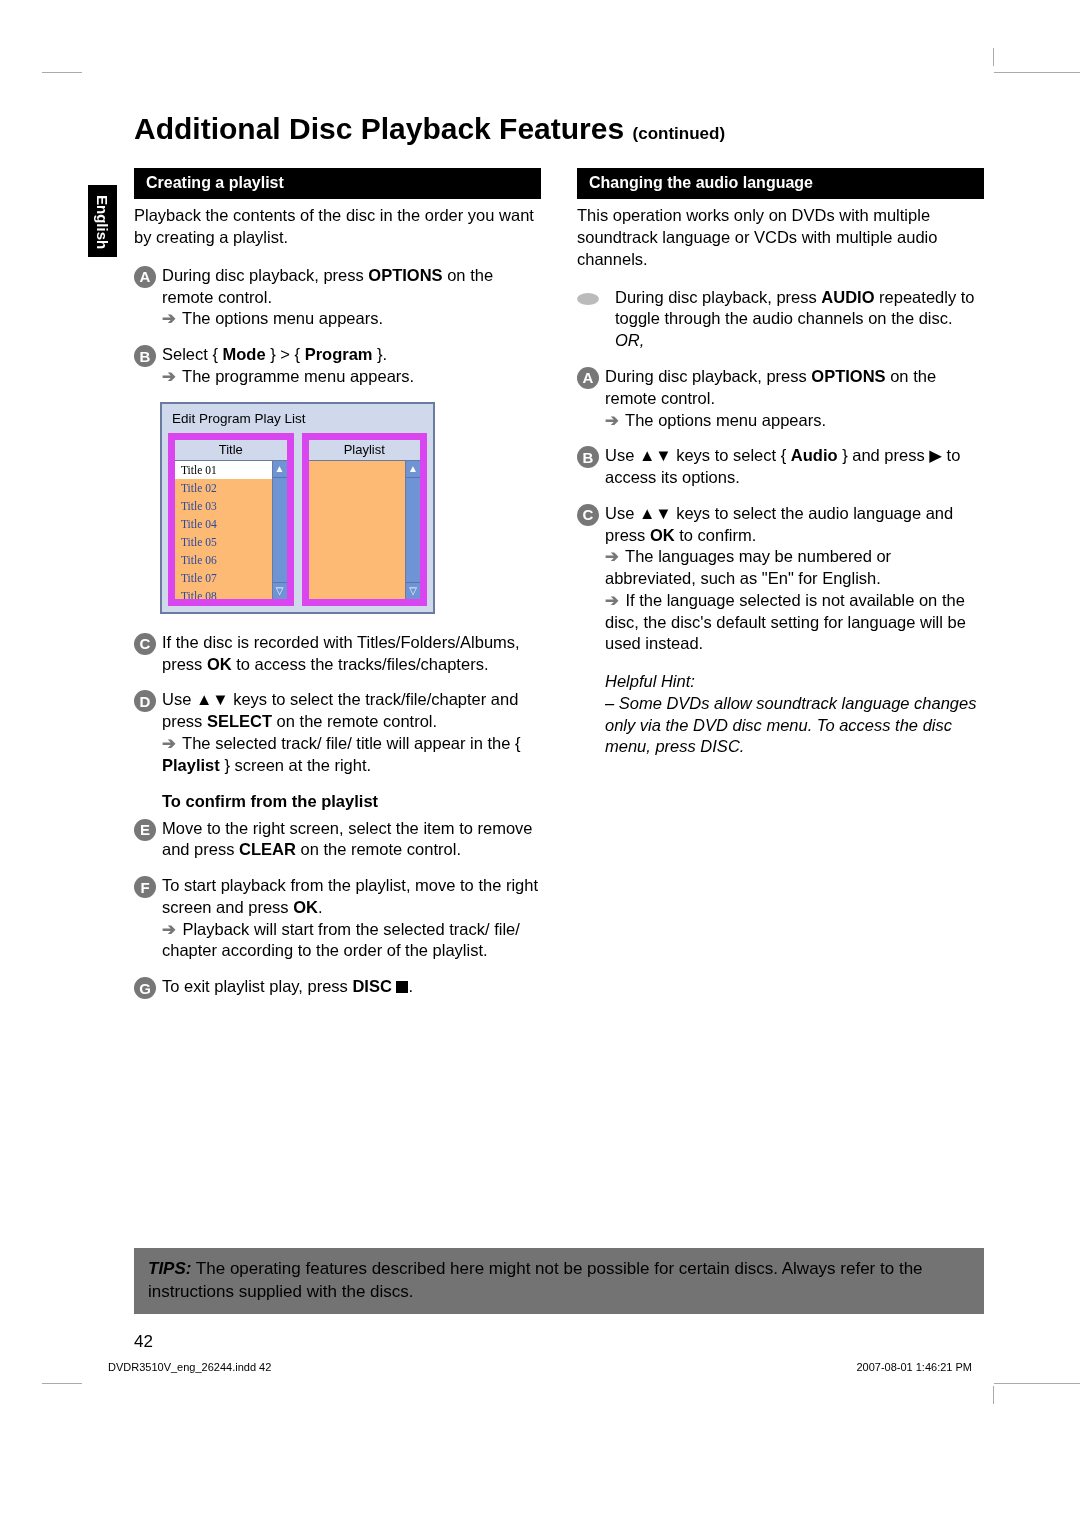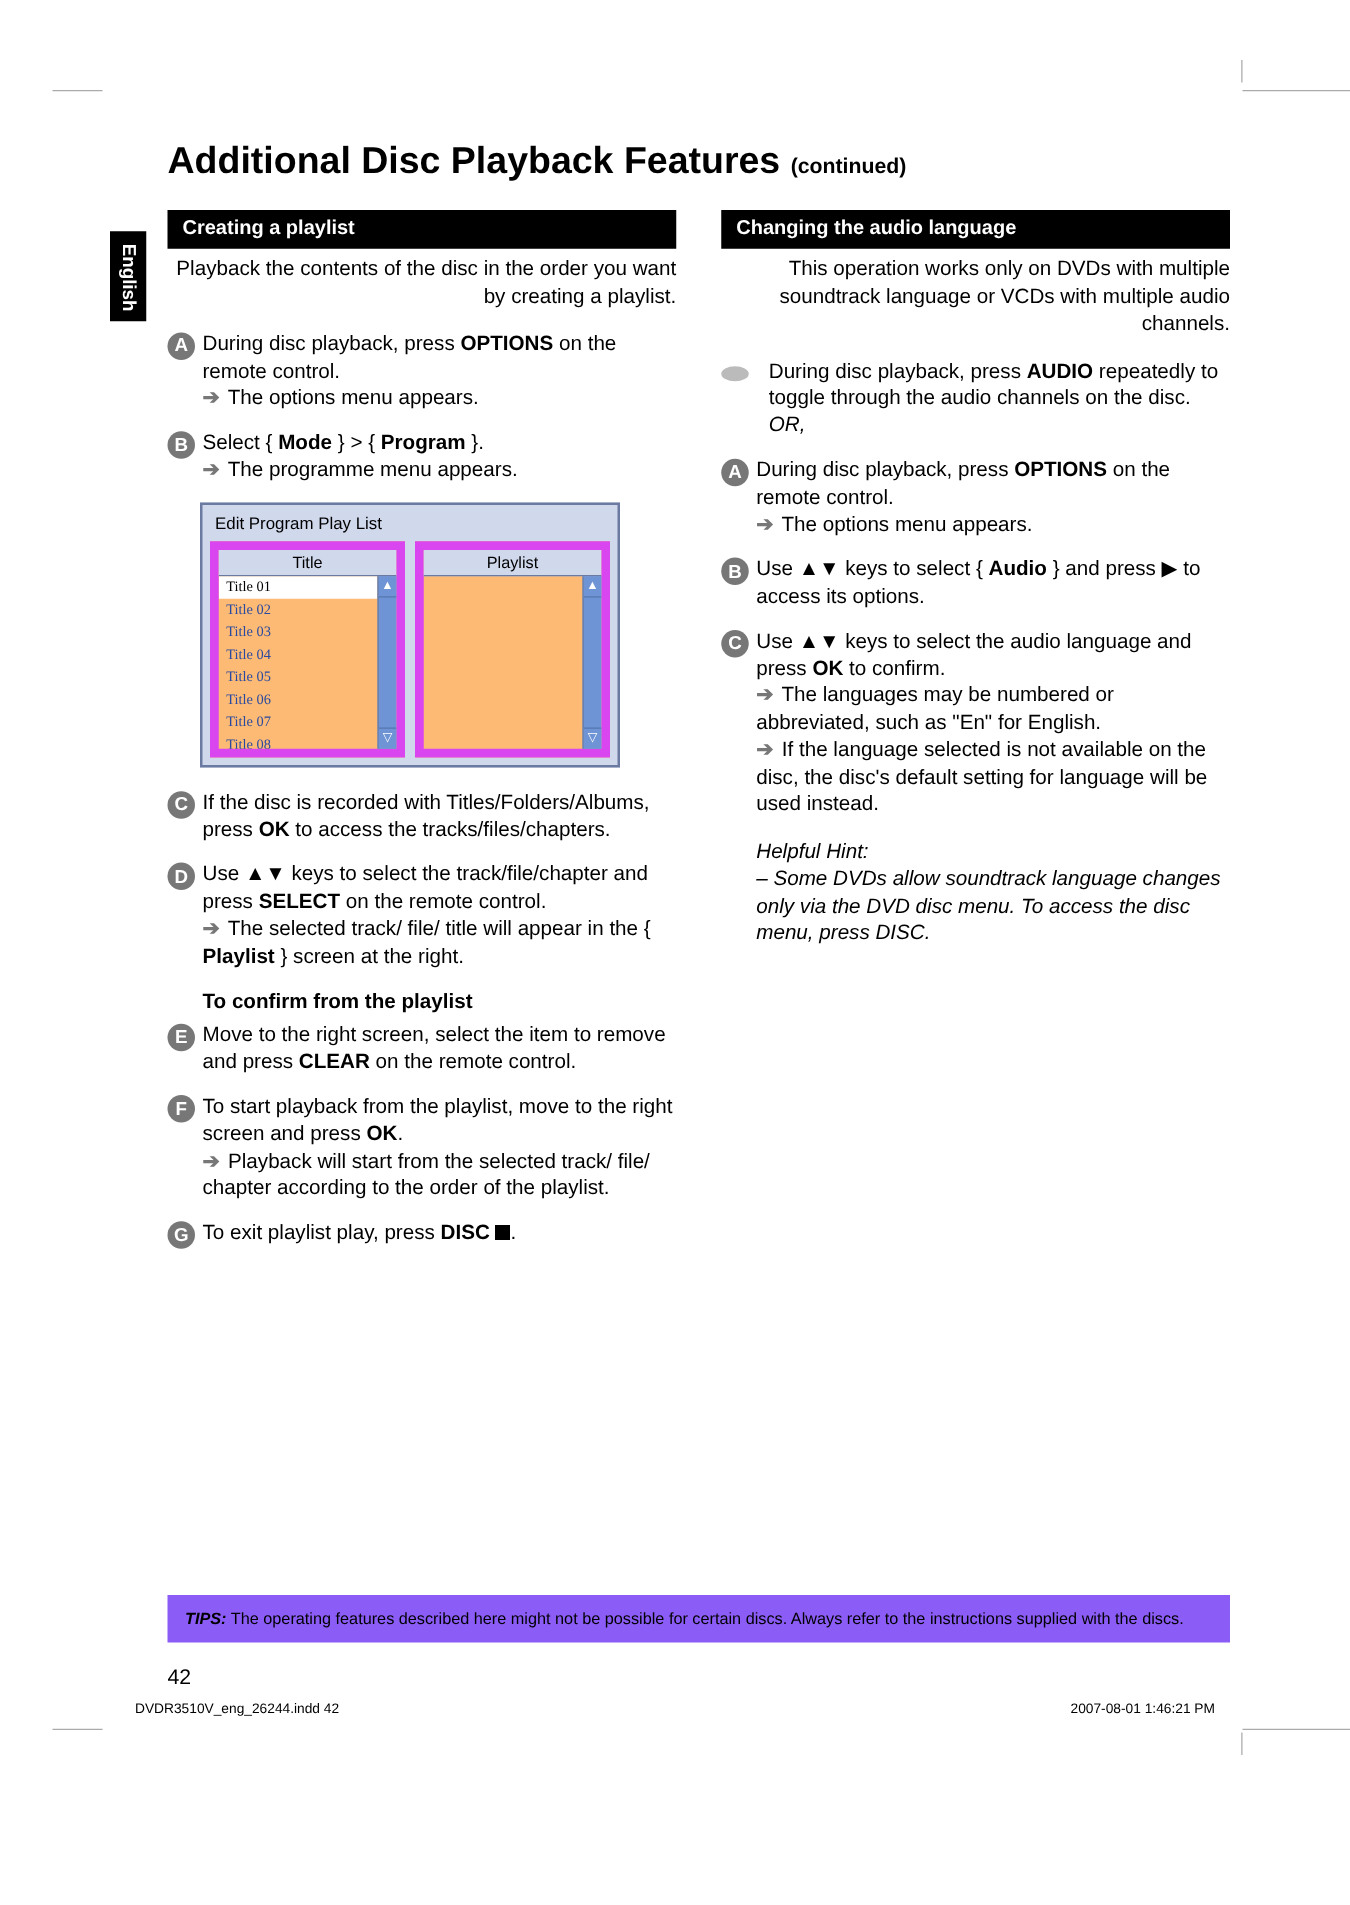--- a/index.html
+++ b/index.html
@@ -85,21 +85,20 @@
     color: #fff;
     font-weight: bold;
     padding: 4px 0 5px 12px;
     margin: 0 0 6px 0;
     font-size: 16px;
   }
   p.block {
     margin: 0 0 16px 0;
     font-size: 16.5px;
     line-height: 1.32;
-    text-align: right;
   }
   .step {
     display: flex;
     align-items: flex-start;
     margin: 0 0 14px 0;
   }
   .step-num {
     flex: 0 0 22px;
     width: 22px; height: 22px;
     border-radius: 50%;
@@ -150,21 +149,21 @@
     line-height: 1.32;
     margin-top: 16px;
   }
   
   .figure-wrap {
     margin: 6px 0 18px 26px;
   }
   .program-box {
     border: 2px solid #6b7aa0;
     background: #d0d8ec;
-    width: 336px;
+    width: 275px;
     font-size: 13px;
     font-family: Arial, sans-serif;
     padding: 6px;
     box-sizing: border-box;
     position: relative;
   }
   .program-title {
     color: #000;
     margin: 0 0 4px 4px;
     font-size: 13.5px;
@@ -220,23 +219,23 @@
     color: #fff;
     padding: 1px 0;
     background: #6f94d5;
   }
   .scroll .tri-up { border-bottom: 1px solid #5577b0; width:100%; text-align:center;}
   .scroll .tri-dn { border-top: 1px solid #5577b0; width:100%; text-align:center;}
   
   .tips-bar {
     position: absolute;
     left: 134px; right: 96px; bottom: 210px;
-    background: #8b5cf6;
+    background: #737373;
     padding: 10px 14px;
-    font-size: 13px;
+    font-size: 17px;
     line-height: 1.35;
   }
   .tips-bar b { font-style: italic; font-weight: bold; }
   .page-number {
     position: absolute;
     left: 134px; bottom: 170px;
     font-size: 17px;
   }
   .doc-footer {
     position: absolute;

